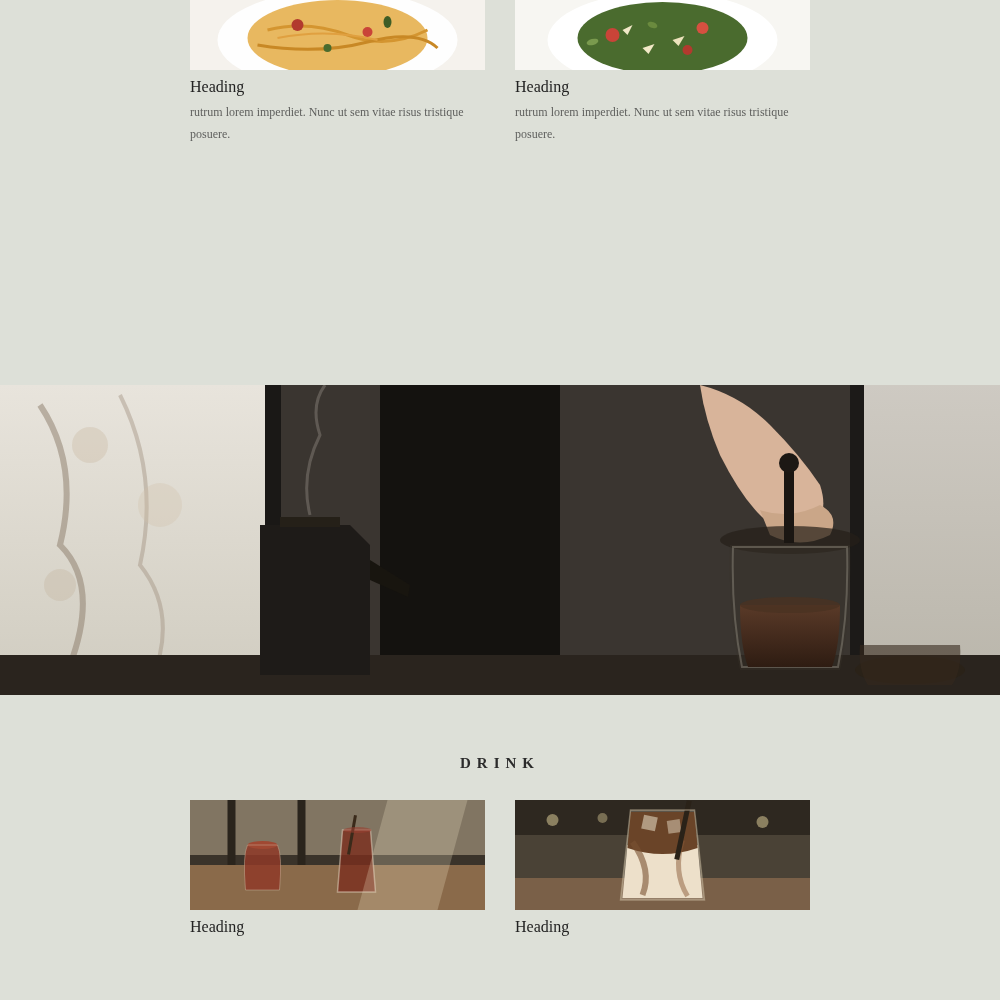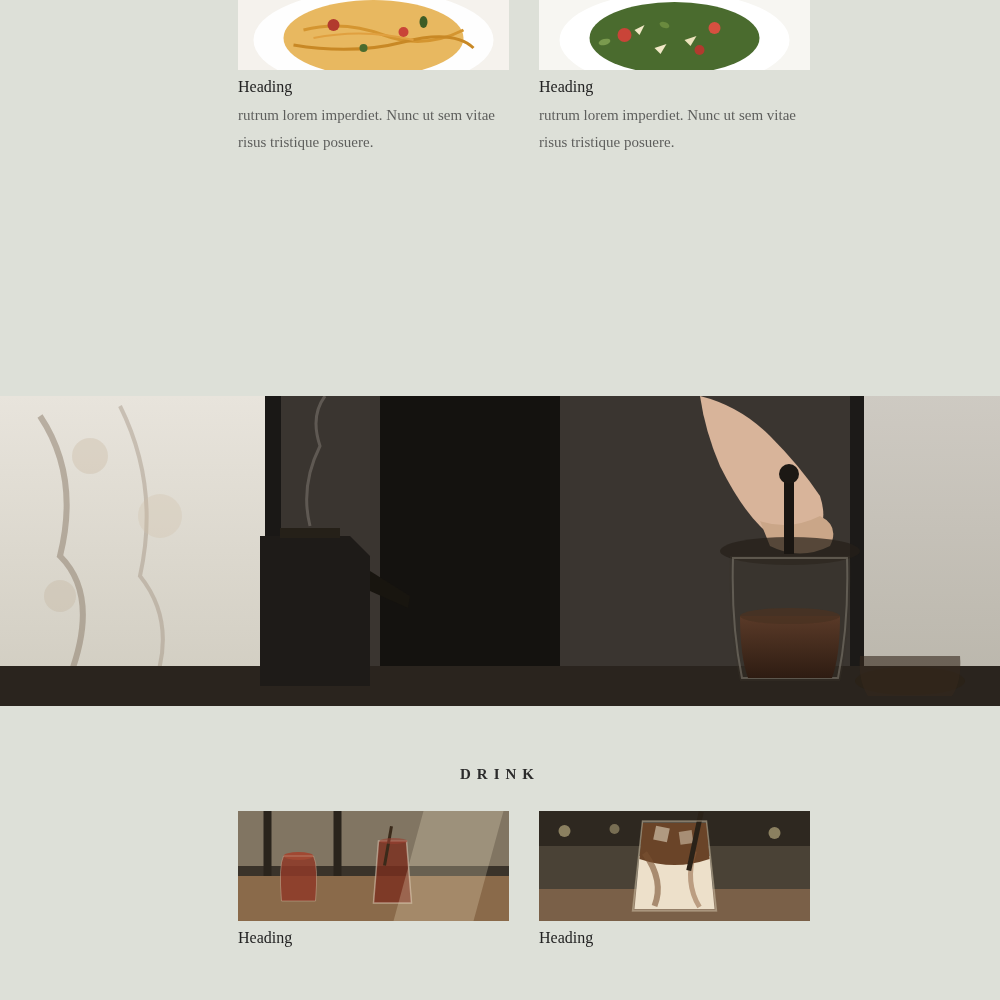--- a/index.html
+++ b/index.html
@@ -9,38 +9,37 @@
     font-family: Georgia, 'Times New Roman', serif;
     color: #2b2b2b;
   }
   .content-wrap {
     width: 620px;
     margin: 0 auto;
   }
   .cards {
     display: flex;
     gap: 30px;
-    margin-left: 48px;
   }
   .card {
     flex: 1;
   }
   .card-img {
     width: 100%;
     height: 70px;
     display: block;
   }
   .card h3 {
     font-size: 16px;
     font-weight: normal;
     margin-top: 8px;
     color: #222;
   }
   .card p {
-    font-size: 15px;
+    font-size: 12px;
     line-height: 1.8;
     margin-top: 6px;
     color: #333;
     filter: blur(0.3px);
     opacity: 0.75;
   }
   .hero {
     width: 1000px;
     height: 310px;
     margin-top: 240px;

